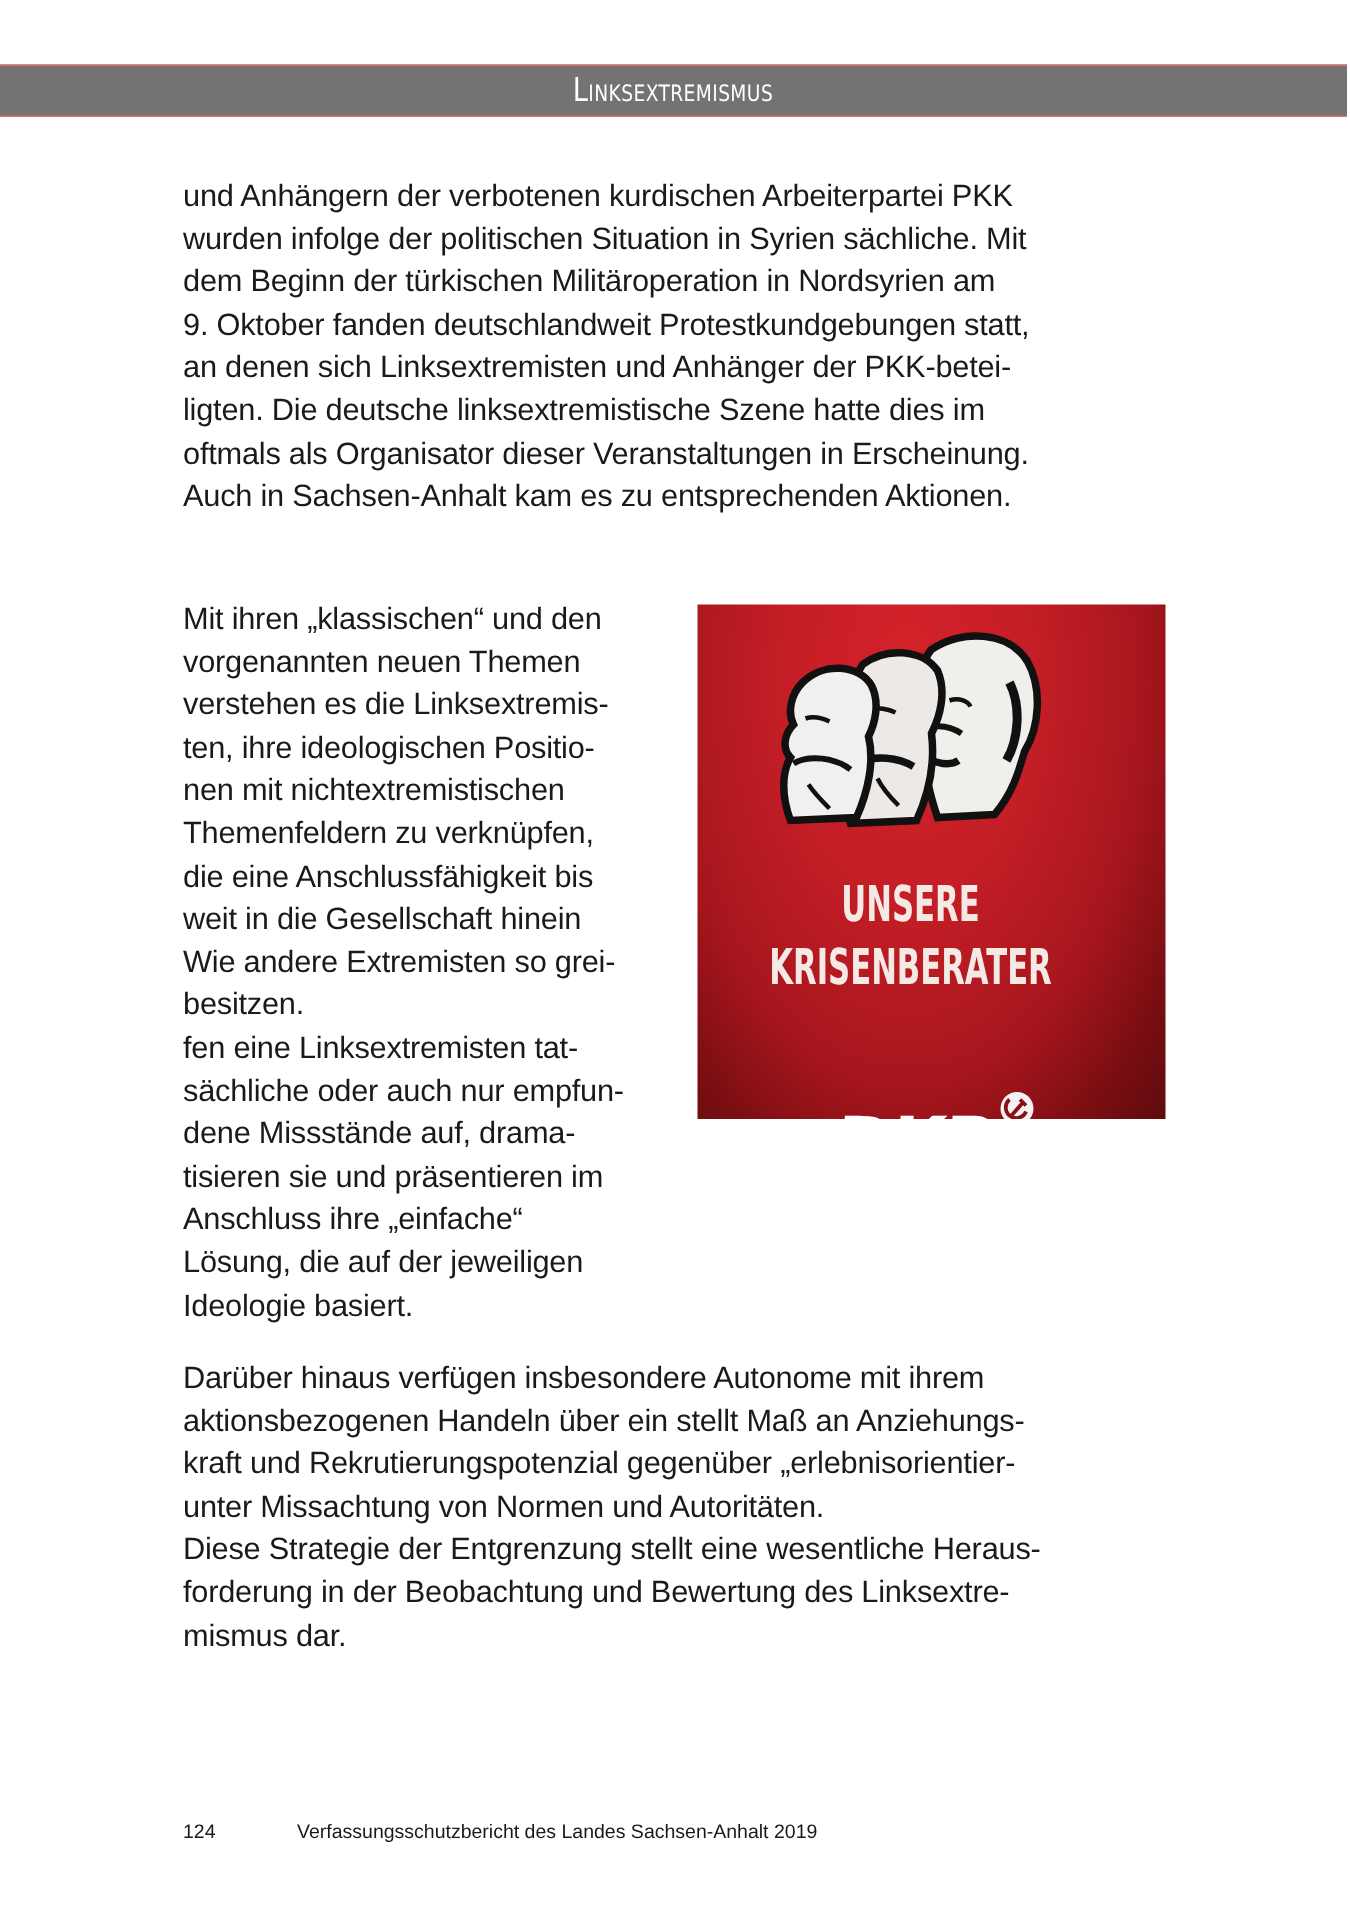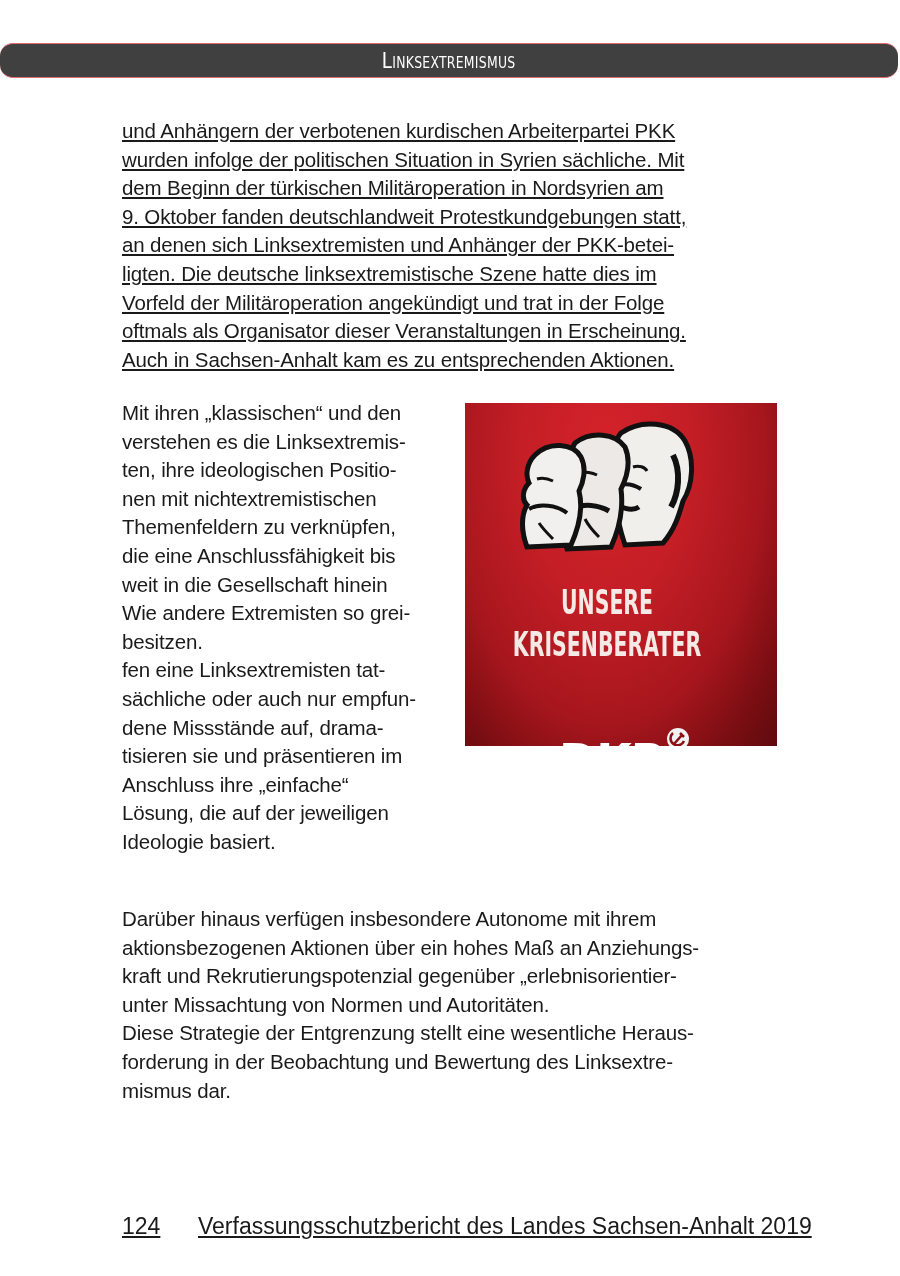--- a/index.html
+++ b/index.html
@@ -2,31 +2,31 @@
 <html><head>
   <meta charset="utf-8">
   <style>
     html, body { margin: 0; padding: 0; }
     body {
       width: 900px; height: 1276px; background: #ffffff; position: relative; overflow: hidden;
       font-family: "Liberation Sans", "DejaVu Sans", sans-serif; color: #1a1a1a;
     }
     .header-bar {
       position: absolute; left: 0; top: 43px; width: 898px; height: 35px;
-      background: #404040; border-top: 1px solid #e46a6e; border-bottom: 1px solid #e46a6e;
-      box-sizing: border-box; text-align: center; border-radius: 13px;
+      background: #737373; border-top: 1px solid #e46a6e; border-bottom: 1px solid #e46a6e;
+      box-sizing: border-box; text-align: center;
     }
     .header-title {
       display: inline-block; color: #ffffff; font-size: 22px; line-height: 33px;
       letter-spacing: 0.3px; font-variant: small-caps; font-family: "DejaVu Sans Condensed", "Liberation Sans Narrow", "Liberation Sans", sans-serif;
       transform: scaleX(0.92); text-transform: none;
     }
     .text { position: absolute; font-size: 20.5px; line-height: 28.6px; margin: 0; white-space: nowrap; letter-spacing: -0.15px; }
     .line { display: block; height: 28.6px; }
-    #para1 { left: 122px; top: 117px; text-decoration: underline; }
+    #para1 { left: 122px; top: 117px; }
     #para2 { left: 122px; top: 399px; }
     #para3 { left: 122px; top: 905px; }
 
     .poster {
       position: absolute; left: 465px; top: 403px; width: 312px; height: 343px; overflow: hidden;
       background: radial-gradient(ellipse at 45% 15%, #d5222a 0%, #c41e26 35%, #a7161d 65%, #7a0e12 85%, #5e0b0e 100%);
     }
     .poster-heads { position: absolute; left: 48px; top: 12px; width: 190px; height: 140px; }
     .poster-text {
       position: absolute; left: 0; width: 100%; text-align: center; color: #f4e9e4;
@@ -36,45 +36,45 @@
     #poster-line1 { top: 180px; font-size: 33px; left: -14px; }
     #poster-line2 { top: 222px; font-size: 33px; left: -14px; }
     .dkp-row { position: absolute; left: 52px; top: 337px; height: 56px; width: 200px; }
     .dkp-text {
       position: absolute; left: 42px; top: -6px; color: #ffffff; font-family: "DejaVu Sans", sans-serif;
       font-weight: bold; font-size: 46px; letter-spacing: -1px;
     }
     .vote-cross { position: absolute; left: 4px; top: 12px; width: 32px; height: 32px; }
     .hammer-sickle { position: absolute; left: 148px; top: -14px; width: 26px; height: 26px; }
 
-    .footer { position: absolute; top: 1213px; font-size: 23px; color: #1a1a1a; text-decoration: underline; }
+    .footer { position: absolute; top: 1213px; font-size: 13px; color: #1a1a1a; }
     #page-number { left: 122px; }
     #footer-title { left: 198px; }
   </style>
 </head>
 <body>
 
 <div class="header-bar">
   <span class="header-title">Linksextremismus</span>
 </div>
 
 <div class="text" id="para1">
   <span class="line">und Anhängern der verbotenen kurdischen Arbeiterpartei PKK</span>
   <span class="line">wurden infolge der politischen Situation in Syrien sächliche. Mit</span>
   <span class="line">dem Beginn der türkischen Militäroperation in Nordsyrien am</span>
   <span class="line">9. Oktober fanden deutschlandweit Protestkundgebungen statt,</span>
   <span class="line">an denen sich Linksextremisten und Anhänger der PKK-betei-</span>
   <span class="line">ligten. Die deutsche linksextremistische Szene hatte dies im</span>
-  <span class="line">Vorfeld der Militäroperation angekündigt und trat in der Folge</span>
   <span class="line">oftmals als Organisator dieser Veranstaltungen in Erscheinung.</span>
   <span class="line">Auch in Sachsen-Anhalt kam es zu entsprechenden Aktionen.</span>
 </div>
 
 <div class="text" id="para2">
   <span class="line">Mit ihren „klassischen“ und den</span>
+  <span class="line">vorgenannten neuen Themen</span>
   <span class="line">verstehen es die Linksextremis-</span>
   <span class="line">ten, ihre ideologischen Positio-</span>
   <span class="line">nen mit nichtextremistischen</span>
   <span class="line">Themenfeldern zu verknüpfen,</span>
   <span class="line">die eine Anschlussfähigkeit bis</span>
   <span class="line">weit in die Gesellschaft hinein</span>
   <span class="line">Wie andere Extremisten so grei-</span>
   <span class="line">besitzen.</span>
   <span class="line">fen eine Linksextremisten tat-</span>
   <span class="line">sächliche oder auch nur empfun-</span>
@@ -115,21 +115,21 @@
     <svg class="hammer-sickle" viewBox="0 0 26 26">
       <circle cx="13" cy="13" r="11" fill="#f2f2f2"></circle>
       <path d="M8 7 A7 7 0 1 0 19 15" stroke="#8b1015" stroke-width="2.5" fill="none"></path>
       <path d="M9 18 L17 9 M15 7 L19 11" stroke="#8b1015" stroke-width="2.5"></path>
     </svg>
   </div>
 </div>
 
 <div class="text" id="para3">
   <span class="line">Darüber hinaus verfügen insbesondere Autonome mit ihrem</span>
-  <span class="line">aktionsbezogenen Aktionen über ein hohes Maß an Anziehungs-</span>
+  <span class="line">aktionsbezogenen Handeln über ein stellt Maß an Anziehungs-</span>
   <span class="line">kraft und Rekrutierungspotenzial gegenüber „erlebnisorientier-</span>
   <span class="line">unter Missachtung von Normen und Autoritäten.</span>
   <span class="line">Diese Strategie der Entgrenzung stellt eine wesentliche Heraus-</span>
   <span class="line">forderung in der Beobachtung und Bewertung des Linksextre-</span>
   <span class="line">mismus dar.</span>
 </div>
 
 <span class="footer" id="page-number">124</span>
 <span class="footer" id="footer-title">Verfassungsschutzbericht des Landes Sachsen-Anhalt 2019</span>
 

